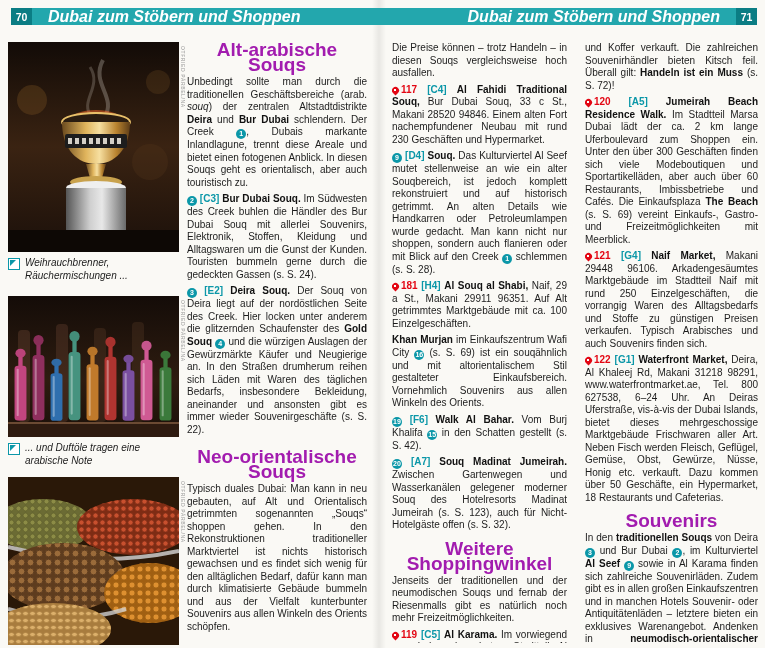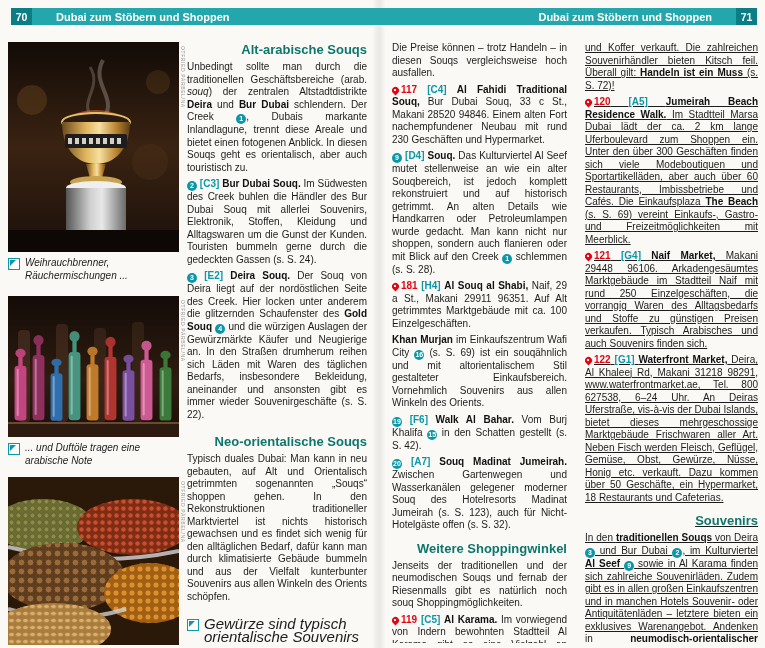--- a/index.html
+++ b/index.html
@@ -6,38 +6,38 @@
   .page{position:relative;width:765px;height:648px;background:#faf9f5;overflow:hidden;
         font-family:"Liberation Sans",sans-serif;color:#1c1c1c;}
   .gutter{position:absolute;left:372px;top:0;width:14px;height:648px;
           background:linear-gradient(90deg,rgba(0,0,0,0) 0%,rgba(0,0,0,.07) 50%,rgba(0,0,0,0) 100%);}
   
   .hdr{position:absolute;top:8px;height:17px;background:#23a7ad;color:#fff;display:flex;align-items:center;}
   .hdr.left{left:11px;width:428px;}
   .hdr.right{left:391px;width:366px;justify-content:flex-end;}
   .pagenum{width:21px;height:17px;background:#0b7d84;display:flex;align-items:center;justify-content:center;
            font-weight:bold;font-size:10.5px;flex:0 0 auto;}
-  .hdr-title{font-weight:bold;font-size:11px;padding:0 24px;white-space:nowrap;}
+  .hdr-title{font-weight:bold;font-size:16px;padding:0 16px;white-space:nowrap;font-style:italic;}
   
   .photo{position:absolute;left:8px;width:171px;overflow:hidden;background:#201510;}
   .photo svg{display:block;}
   #photo1{top:42px;height:210px;}
   #photo2{top:296px;height:141px;}
   #photo3{top:477px;height:168px;}
   .credit{position:absolute;left:180px;writing-mode:vertical-rl;font-size:5px;letter-spacing:.6px;color:#9a9a9a;}
   #credit1{top:46px;} #credit2{top:300px;} #credit3{top:481px;}
   .photo-cap{position:absolute;left:8px;width:172px;display:flex;gap:5px;font-style:italic;
              font-size:10px;line-height:12.5px;text-align:left;}
   #cap1{top:257px;justify-content:flex-end;} #cap2{top:442px;}
   
   .col{position:absolute;top:42px;height:601px;font-size:10px;line-height:12.5px;text-align:justify;overflow:hidden;}
   #col-a{left:187px;width:180px;display:flex;flex-direction:column;}
   #col-b{left:392px;width:175px;}
-  #col-c{left:585px;width:173px;text-decoration:underline;}
-  .sec-heading{color:#0f766e;font-size:13px;font-weight:bold;margin:9px 0 4px;text-align:right;line-height:15px;}
+  #col-c{left:585px;width:173px;}
+  .sec-heading{color:#a21caf;font-size:19px;font-weight:bold;margin:9px 0 4px;text-align:center;line-height:15px;}
   .col .sec-heading:first-child{margin-top:0;}
   .para{margin:0 0 4px;}
   strong{font-weight:bold;color:#111;}
   em{font-style:italic;}
   .badge{display:inline-block;width:10px;height:10px;border-radius:50%;background:#0b97a8;color:#fff;
          font-size:7px;font-weight:bold;line-height:10px;text-align:center;vertical-align:-1px;}
   .grid{color:#0b97a8;font-weight:bold;}
   .pin-wrap{white-space:nowrap;}
   .pin{display:inline-block;width:7px;height:7px;background:radial-gradient(circle at 50% 45%,#fff 0 1.1px,#e30613 1.2px);
        border-radius:50% 50% 50% 0;transform:rotate(-45deg);margin-right:2px;position:relative;top:1px;}
@@ -199,21 +199,21 @@
     </div>
   <div class="col" id="col-b">
       <p class="para">Die Preise können – trotz Handeln – in diesen Souqs vergleichsweise hoch ausfallen.</p>
       <p class="para"><span class="pin-wrap"><span class="pin"></span><span class="pin-num">117</span></span> <span class="grid">[C4]</span> <strong>Al Fahidi Traditional Souq,</strong> Bur Dubai Souq, 33 c St., Makani 28520 94846. Einem alten Fort nachempfundener Neubau mit rund 230 Geschäften und Hypermarket.</p>
       <p class="para"><span class="badge">9</span> <span class="grid">[D4]</span> <strong>Souq.</strong> Das Kulturviertel Al Seef mutet stellenweise an wie ein alter Souqbereich, ist jedoch komplett rekonstruiert und auf historisch getrimmt. An alten Details wie Handkarren oder Petroleumlampen wurde gedacht. Man kann nicht nur shoppen, sondern auch flanieren oder mit Blick auf den Creek <span class="badge">1</span> schlemmen (s. S. 28).</p>
       <p class="para"><span class="pin-wrap"><span class="pin"></span><span class="pin-num">181</span></span> <span class="grid">[H4]</span> <strong>Al Souq al Shabi,</strong> Naif, 29 a St., Makani 29911 96351. Auf Alt getrimmtes Marktgebäude mit ca. 100 Einzelgeschäften.</p>
       <p class="para"><strong>Khan Murjan</strong> im Einkaufszentrum Wafi City <span class="badge">16</span> (s. S. 69) ist ein souqähnlich und mit altorientalischem Stil gestalteter Einkaufsbereich. Vornehmlich Souvenirs aus allen Winkeln des Orients.</p>
       <p class="para"><span class="badge">19</span> <span class="grid">[F6]</span> <strong>Walk Al Bahar.</strong> Vom Burj Khalifa <span class="badge">15</span> in den Schatten gestellt (s. S. 42).</p>
       <p class="para"><span class="badge">20</span> <span class="grid">[A7]</span> <strong>Souq Madinat Jumeirah.</strong> Zwischen Gartenwegen und Wasserkanälen gelegener moderner Souq des Hotelresorts Madinat Jumeirah (s. S. 123), auch für Nicht-Hotelgäste offen (s. S. 32).</p>
       <h3 class="sec-heading">Weitere Shoppingwinkel</h3>
-      <p class="para">Jenseits der traditionellen und der neumodischen Souqs und fernab der Riesenmalls gibt es natürlich noch souq Shoppingmöglichkeiten.</p>
+      <p class="para">Jenseits der traditionellen und der neumodischen Souqs und fernab der Riesenmalls gibt es natürlich noch mehr Freizeitmöglichkeiten.</p>
       <p class="para"><span class="pin-wrap"><span class="pin"></span><span class="pin-num">119</span></span> <span class="grid">[C5]</span> <strong>Al Karama.</strong> Im vorwiegend von Indern bewohnten Stadtteil Al Karama gibt es eine Vielzahl an preiswerten Geschäften und kleinen Einkaufszentren, so im  an der Rückseite der Zabeel Rd (zwischen Street 16 und 20). Hier werden hauptsächlich Billig-Bekleidung, Schuhe sowie Ledertaschen</p>
     </div>
   <div class="col" id="col-c">
       <p class="para">und Koffer verkauft. Die zahlreichen Souvenirhändler bieten Kitsch feil. Überall gilt: <strong>Handeln ist ein Muss</strong> (s. S. 72)!</p>
       <p class="para"><span class="pin-wrap"><span class="pin"></span><span class="pin-num">120</span></span> <span class="grid">[A5]</span> <strong>Jumeirah Beach Residence Walk.</strong> Im Stadtteil Marsa Dubai lädt der ca. 2 km lange Uferboulevard zum Shoppen ein. Unter den über 300 Geschäften finden sich viele Modeboutiquen und Sportartikelläden, aber auch über 60 Restaurants, Imbissbetriebe und Cafés. Die Einkaufsplaza <strong>The Beach</strong> (s. S. 69) vereint Einkaufs-, Gastro- und Freizeitmöglichkeiten mit Meerblick.</p>
       <p class="para"><span class="pin-wrap"><span class="pin"></span><span class="pin-num">121</span></span> <span class="grid">[G4]</span> <strong>Naif Market,</strong> Makani 29448 96106. Arkadengesäumtes Marktgebäude im Stadtteil Naif mit rund 250 Einzelgeschäften, die vorrangig Waren des Alltagsbedarfs und Stoffe zu günstigen Preisen verkaufen. Typisch Arabisches und auch Souvenirs finden sich.</p>
       <p class="para"><span class="pin-wrap"><span class="pin"></span><span class="pin-num">122</span></span> <span class="grid">[G1]</span> <strong>Waterfront Market,</strong> Deira, Al Khaleej Rd, Makani 31218 98291, www.waterfrontmarket.ae, Tel. 800 627538, 6–24 Uhr. An Deiras Uferstraße, vis-à-vis der Dubai Islands, bietet dieses mehrgeschossige Marktgebäude Frischwaren aller Art. Neben Fisch werden Fleisch, Geflügel, Gemüse, Obst, Gewürze, Nüsse, Honig etc. verkauft. Dazu kommen über 50 Geschäfte, ein Hypermarket, 18 Restaurants und Cafeterias.</p>
       <h3 class="sec-heading">Souvenirs</h3>
       <p class="para">In den <strong>traditionellen Souqs</strong> von Deira <span class="badge">3</span> und Bur Dubai <span class="badge">2</span>, im Kulturviertel <strong>Al Seef</strong> <span class="badge">9</span> sowie in Al Karama finden sich zahlreiche Souvenirläden. Zudem gibt es in allen großen Einkaufszentren und in manchen Hotels Souvenir- oder Antiquitätenläden – letztere bieten ein exklusives Warenangebot. Andenken in <strong>neumodisch-orientalischer Marktatmosphäre</strong> bieten der Souq Madinat Jumeirah , der Souq Al Bahar , der Khan Murjan in der Wafi City (s. S. 69).</p>
     </div>

